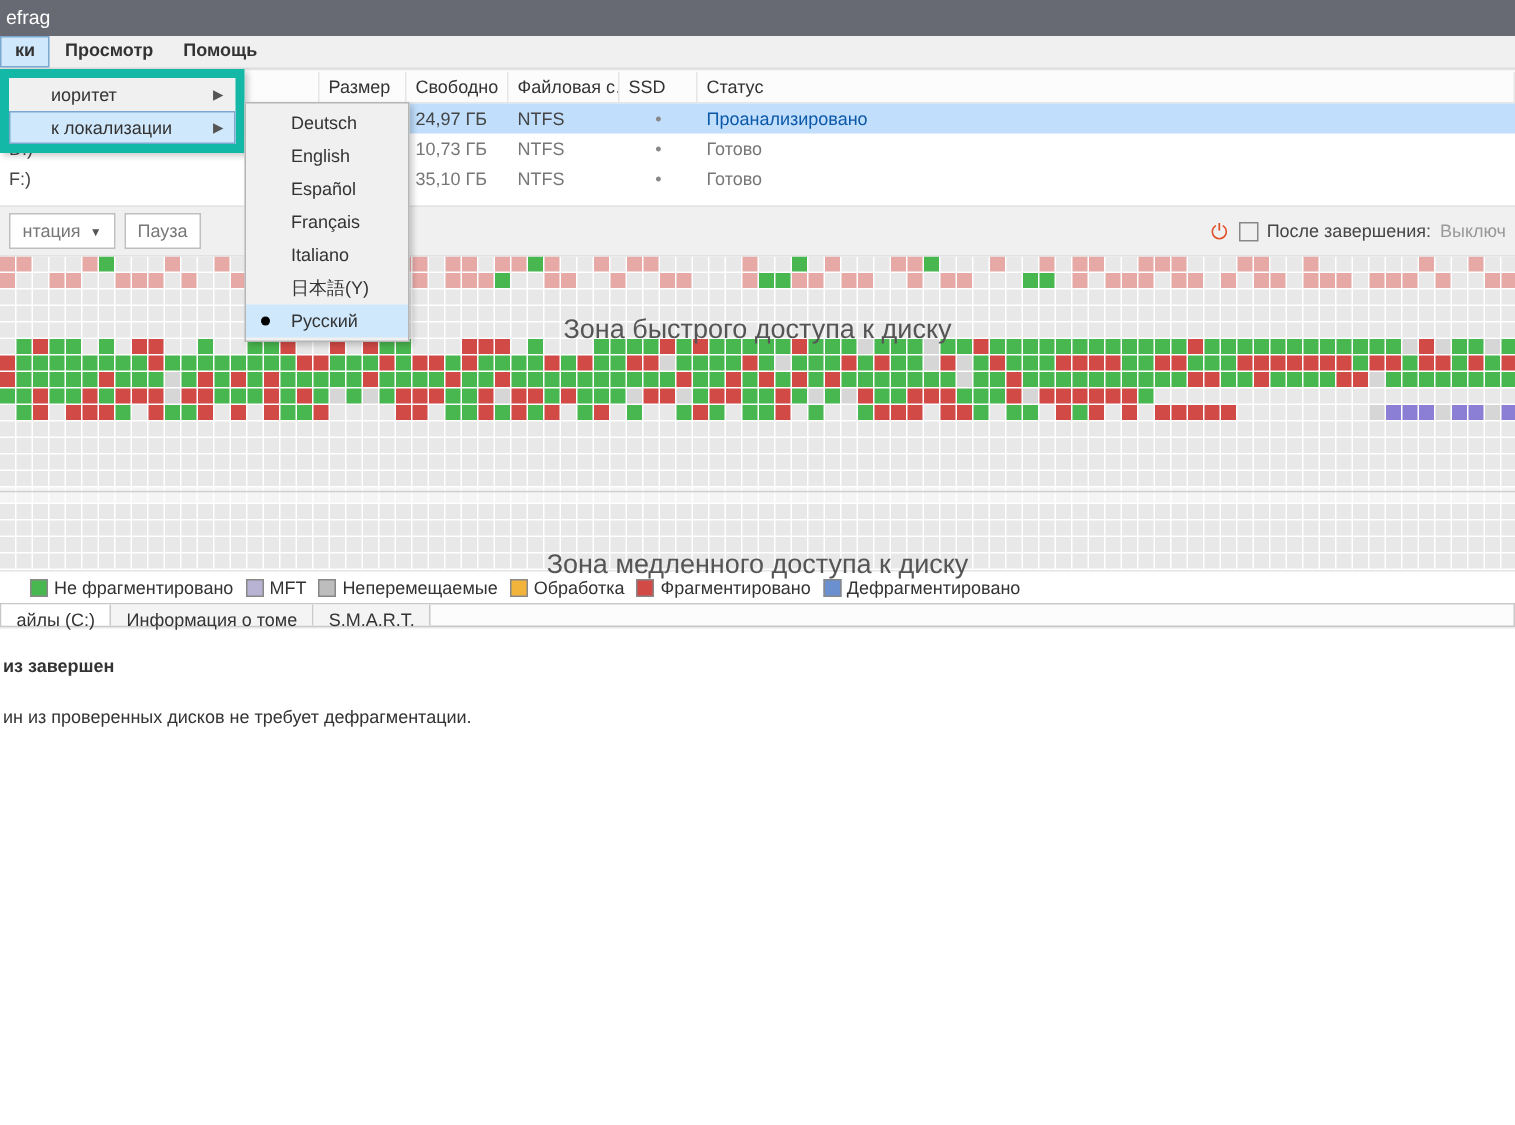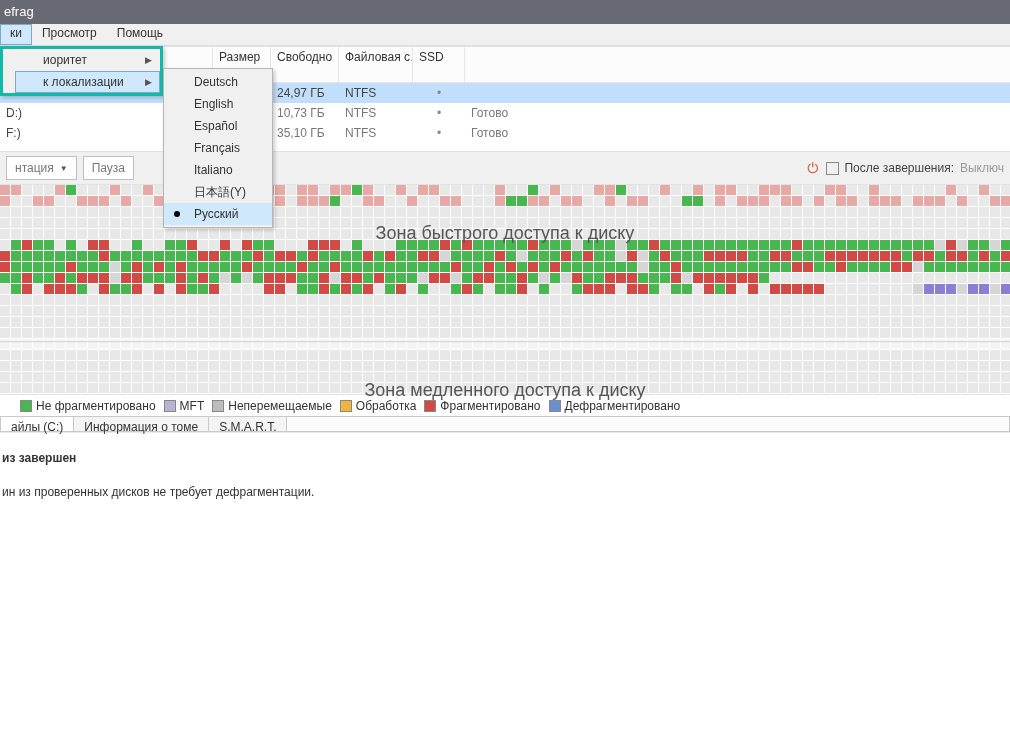--- a/index.html
+++ b/index.html
@@ -1,34 +1,34 @@
 <!DOCTYPE html>
 <html><head>
 <meta charset="utf-8">
 <style>
   * { box-sizing: border-box; margin: 0; padding: 0; }
   body { font-family: "Segoe UI", Tahoma, sans-serif; font-size: 12px; color: #333; background: #fff; width: 1010px; height: 750px; overflow: hidden; position: relative; }
 
   .titlebar { background: #676a72; color: #fff; height: 24px; line-height: 24px; padding-left: 4px; font-size: 13px; }
   .menubar { background: #f0f0f0; height: 22px; display: flex; border-bottom: 1px solid #ddd; }
-  .menubar-item { padding: 2px 10px; cursor: default; }
+  .menubar-item { padding: 2px 10px; cursor: default; font-weight: bold; }
   .menubar-item.open { background: #cfe8fc; border: 1px solid #7ca7ce; padding: 1px 9px; }
 
-  .submenu { position: absolute; top: 46px; left: 0; width: 163px; background: #f0f0f0; border: 3px solid #14b8a6; z-index: 50; box-shadow: 2px 2px 4px rgba(0,0,0,0.2); padding-left: 12px; }
+  .submenu { position: absolute; top: 46px; left: 0; width: 163px; background: #f0f0f0; border: 6px solid #14b8a6; z-index: 50; box-shadow: 2px 2px 4px rgba(0,0,0,0.2); }
   .submenu-item { height: 22px; display: flex; align-items: center; padding: 0 8px 0 28px; position: relative; }
   .submenu-item .arrow { margin-left: auto; font-size: 9px; color: #555; }
   .submenu-item.highlight { background: #cfe8fc; border: 1px solid #7ca7ce; padding: 0 7px 0 27px; height: 22px; }
 
   .submenu2 { position: absolute; top: 68px; left: 163px; width: 110px; background: #f0f0f0; border: 1px solid #b6b6b6; z-index: 60; box-shadow: 2px 2px 4px rgba(0,0,0,0.2); padding: 2px 0; }
   .submenu2-item { height: 22px; display: flex; align-items: center; padding: 0 8px 0 30px; position: relative; }
   .submenu2-item.highlight { background: #cfe8fc; }
   .submenu2-item .dot { position: absolute; left: 10px; width: 6px; height: 6px; border-radius: 50%; background: #000; }
 
   .drives { border-top: 1px solid #e4e4e4; }
-  .drives-header { display: flex; background: #fcfcfc; height: 36px; border-bottom: 1px solid #e6e6e6; }
+  .drives-header { display: flex; background: #fcfcfc; height: 22px; border-bottom: 1px solid #e6e6e6; align-items: flex-end; }
   .dh-cell { border-right: 1px solid #e6e6e6; padding: 3px 6px; font-size: 12px; color: #333; overflow: hidden; white-space: nowrap; }
   .dh-frag { width: 213px; }
   .dh-size { width: 58px; }
   .dh-free { width: 68px; }
   .dh-fs { width: 74px; }
   .dh-ssd { width: 52px; }
   .dh-status { flex: 1; }
   .drives-row { display: flex; height: 20px; align-items: center; }
   .drives-row.sel { background: #c1dffc; }
   .dr-cell { padding: 1px 6px; color: #444; overflow: hidden; white-space: nowrap; text-align: left; }
@@ -116,28 +116,30 @@
   </div>
 </div>
 
 <div class="drives">
   <div class="drives-header">
     <div class="dh-cell dh-frag">менти…</div>
     <div class="dh-cell dh-size">Размер</div>
     <div class="dh-cell dh-free">Свободно</div>
     <div class="dh-cell dh-fs">Файловая с…</div>
     <div class="dh-cell dh-ssd">SSD</div>
+    <div class="dh-cell dh-status">Статус</div>
   </div>
 
   <div class="drives-row sel">
     <div class="dr-cell dr-frag"></div>
     <div class="dr-cell dr-size"></div>
     <div class="dr-cell dr-free">24,97 ГБ</div>
     <div class="dr-cell dr-fs">NTFS</div>
     <div class="dr-cell dr-ssd">•</div>
+    <div class="dr-cell dr-status">Проанализировано</div>
   </div>
   <div class="drives-row">
     <div class="dr-cell dr-frag">D:)</div>
     <div class="dr-cell dr-size"></div>
     <div class="dr-cell dr-free gray">10,73 ГБ</div>
     <div class="dr-cell dr-fs gray">NTFS</div>
     <div class="dr-cell dr-ssd">•</div>
     <div class="dr-cell dr-status gray">Готово</div>
   </div>
   <div class="drives-row">

